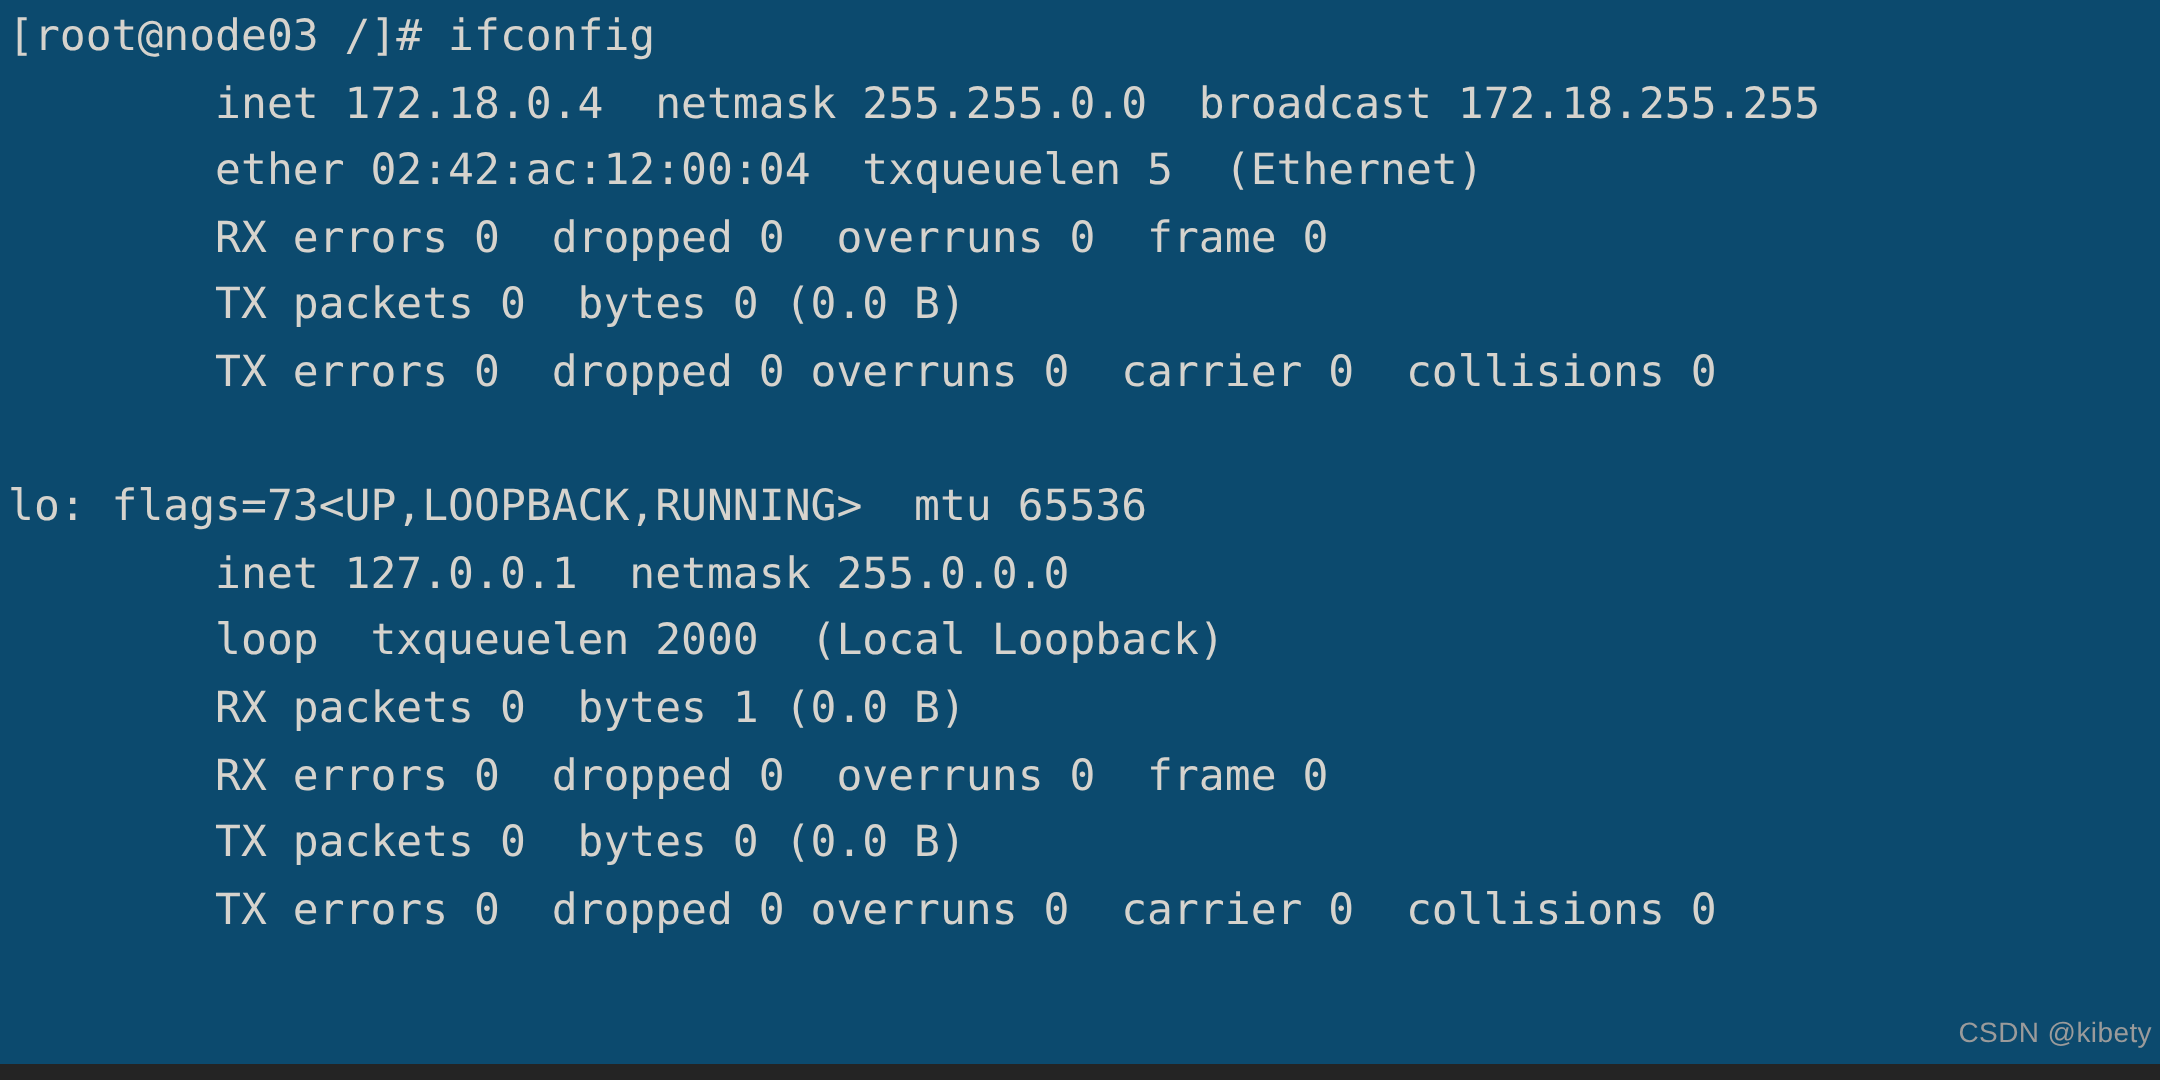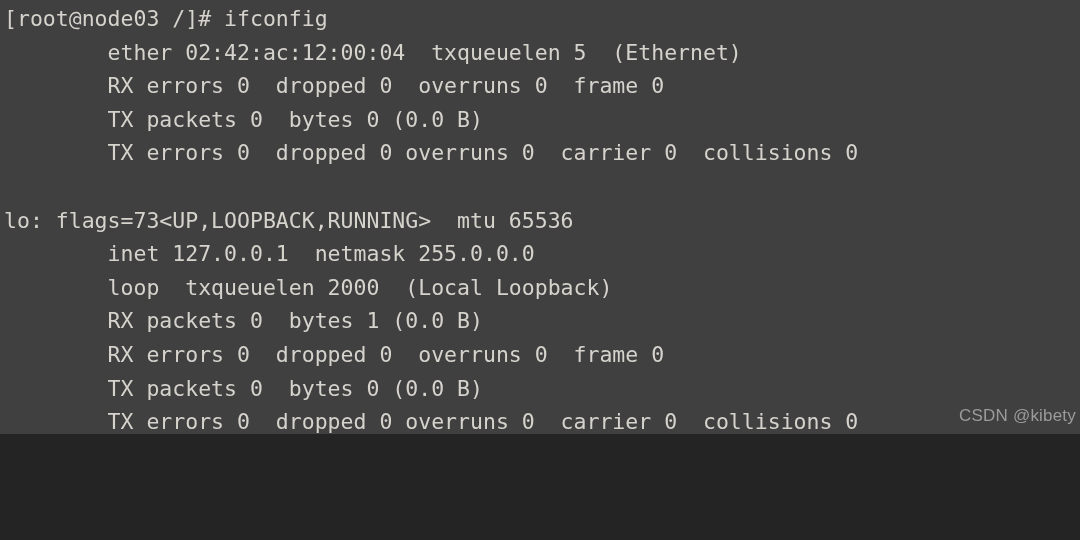--- a/index.html
+++ b/index.html
@@ -10,22 +10,22 @@
   }
   body {
     width: 1080px;
     height: 540px;
     overflow: hidden;
     font-family: "DejaVu Sans Mono", "Liberation Mono", monospace;
   }
   #terminal {
     position: relative;
     width: 1080px;
-    height: 434px;
-    background: #404040;
+    height: 532px;
+    background: #0c4a6e;
     box-sizing: border-box;
     padding: 2px 0 0 4px;
   }
   #terminal-screen {
     display: block;
   }
   .term-line {
     display: block;
     height: 33.6px;
     line-height: 33.6px;
@@ -37,34 +37,35 @@
     -webkit-font-smoothing: antialiased;
   }
   .term-line.blank {
     color: transparent;
   }
   #watermark {
     position: absolute;
     right: 4px;
     bottom: 8px;
     font-family: "Liberation Sans", "DejaVu Sans", sans-serif;
-    font-size: 17px;
+    font-size: 14px;
     color: #9b9b9b;
     white-space: pre;
     pointer-events: none;
     letter-spacing: 0.2px;
   }
 </style>
 </head>
 <body>
 
 <div id="terminal">
 
   <div id="terminal-screen">
     <span class="term-line">[root@node03 /]# ifconfig</span>
+    <span class="term-line">        inet 172.18.0.4  netmask 255.255.0.0  broadcast 172.18.255.255</span>
     <span class="term-line">        ether 02:42:ac:12:00:04  txqueuelen 5  (Ethernet)</span>
     <span class="term-line">        RX errors 0  dropped 0  overruns 0  frame 0</span>
     <span class="term-line">        TX packets 0  bytes 0 (0.0 B)</span>
     <span class="term-line">        TX errors 0  dropped 0 overruns 0  carrier 0  collisions 0</span>
     <span class="term-line blank"></span>
     <span class="term-line">lo: flags=73&lt;UP,LOOPBACK,RUNNING&gt;  mtu 65536</span>
     <span class="term-line">        inet 127.0.0.1  netmask 255.0.0.0</span>
     <span class="term-line">        loop  txqueuelen 2000  (Local Loopback)</span>
     <span class="term-line">        RX packets 0  bytes 1 (0.0 B)</span>
     <span class="term-line">        RX errors 0  dropped 0  overruns 0  frame 0</span>

